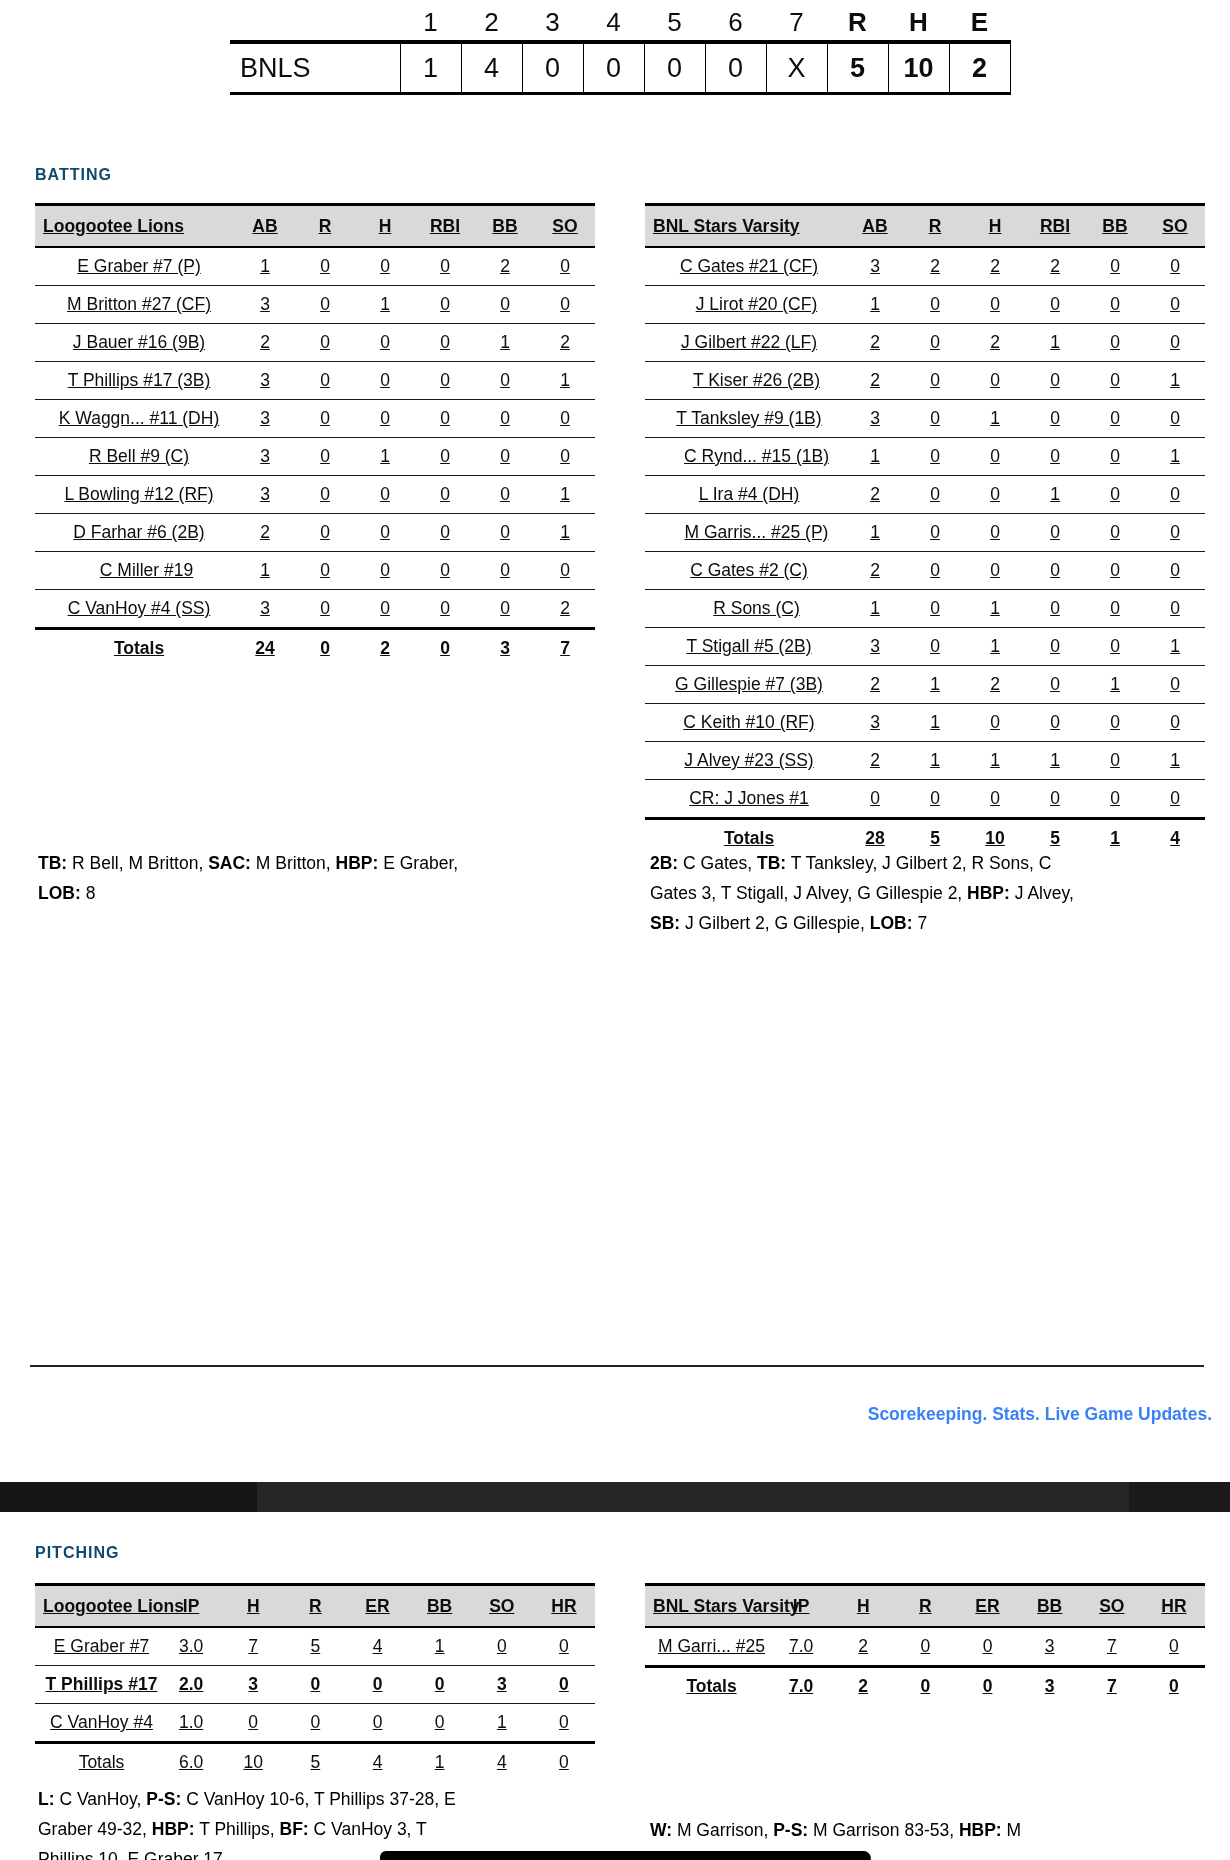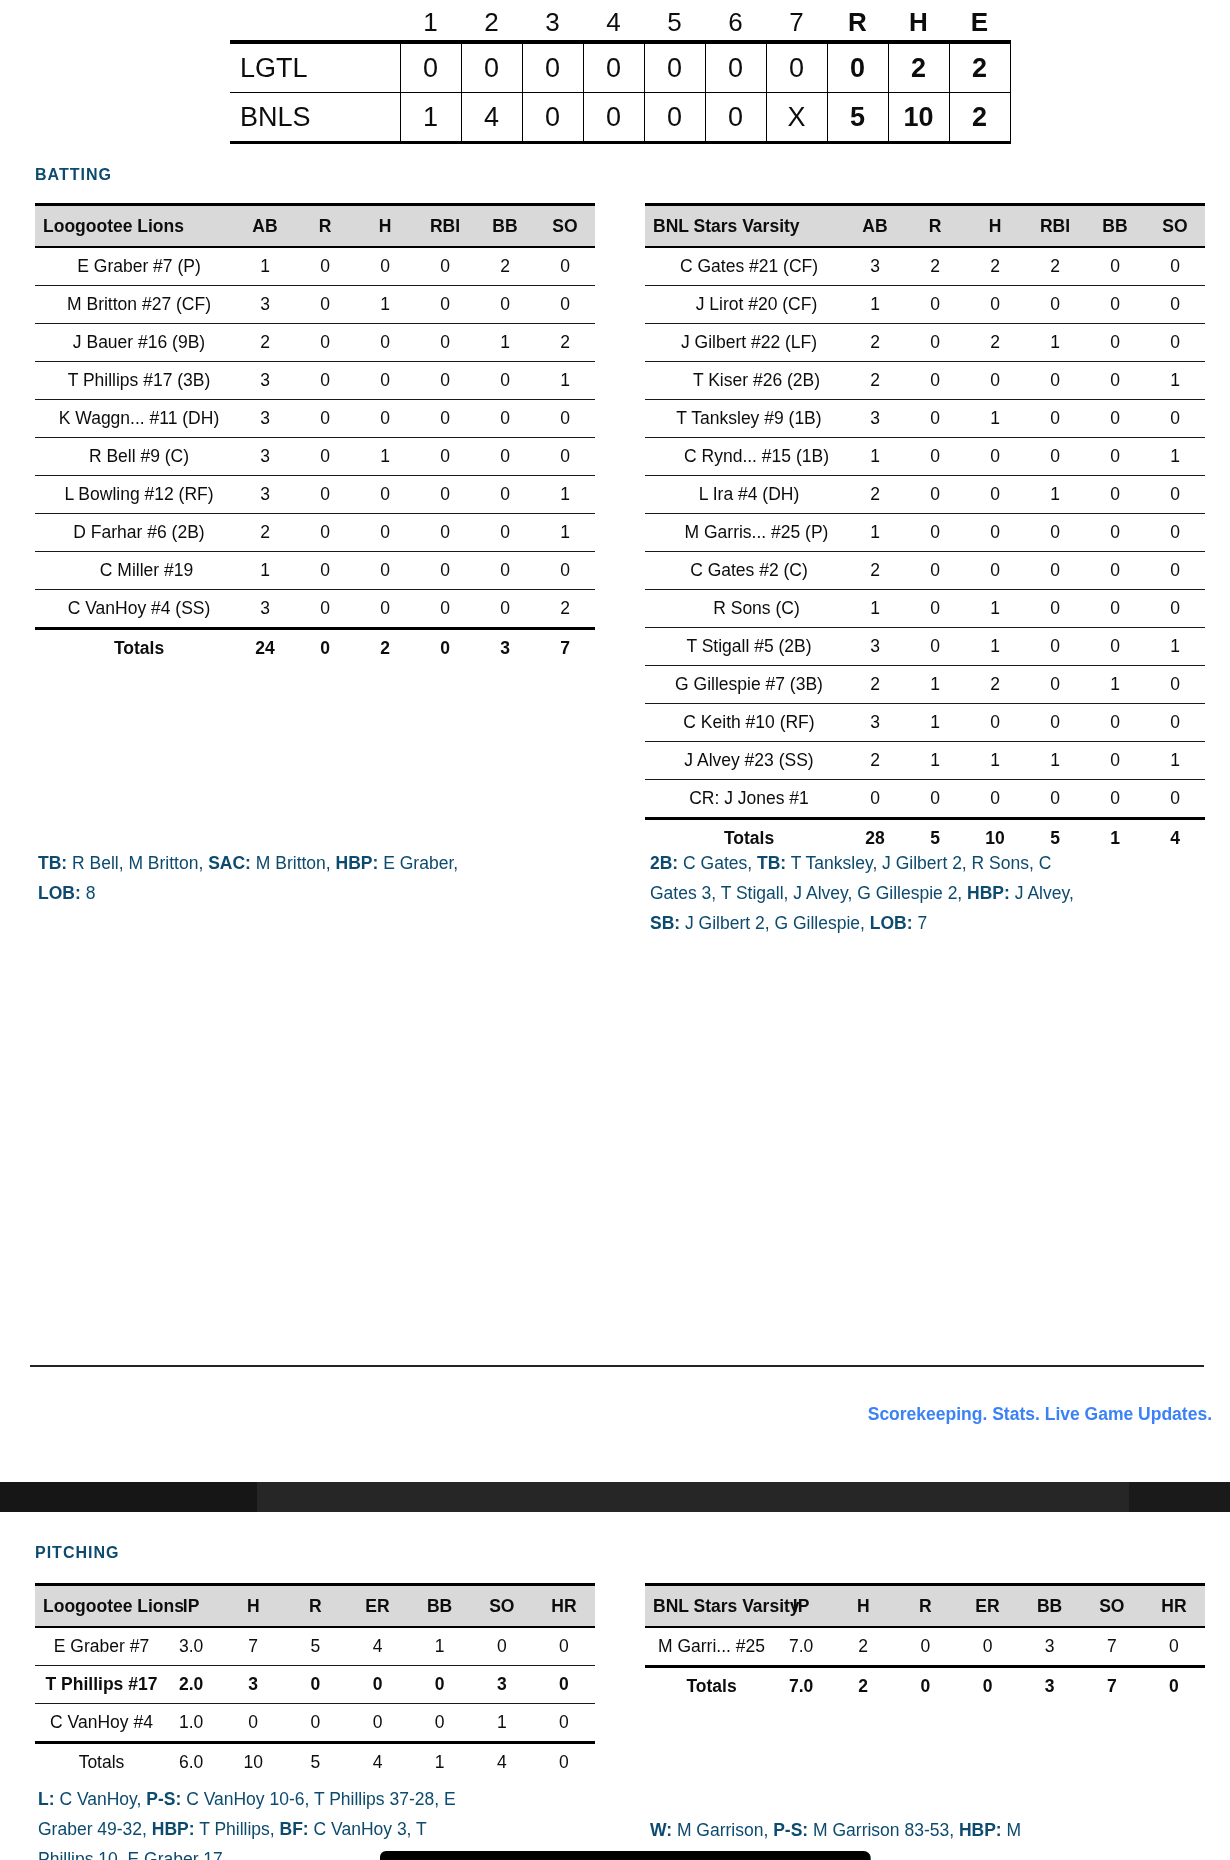--- a/index.html
+++ b/index.html
@@ -21,42 +21,42 @@
   table.ls tbody td.team{text-align:left;padding-left:10px;font-weight:400;}
   table.ls tbody tr:first-child td{border-top:4px solid #000;}
   table.ls tbody tr:last-child td{border-bottom:3px solid #000;}
 
   
   .title{font-size:16px;font-weight:700;letter-spacing:1px;color:#0c4a6e;}
   .bat-title{left:35px;top:166px;}
   .pit-title{left:35px;top:1544px;}
 
   
-  table.box{border-collapse:collapse;table-layout:fixed;width:560px;}
+  table.box{border-collapse:collapse;table-layout:fixed;width:560px;text-decoration:underline;}
   table.box col.name-col{width:200px;}
   .pitch table.box col.name-col{width:125px;}
   table.box th{background:#d9d9d9;font-size:17.5px;font-weight:700;height:40px;
                border-top:3px solid #000;border-bottom:2px solid #000;
                text-align:center;vertical-align:middle;padding:0;}
   table.box th.team{text-align:left;padding-left:8px;white-space:nowrap;overflow:visible;}
   table.box td{font-size:17.5px;height:37px;text-align:center;vertical-align:middle;
                border-bottom:1.5px solid #1a1a1a;padding:0;}
   table.box td.name{text-align:center;padding-left:8px;white-space:nowrap;}
   table.box td.name.ind{padding-left:23px;}
   table.box tr.boldrow td{font-weight:700;}
   table.box tr.totals td{border-top:3px solid #000;border-bottom:none;font-weight:700;}
   table.box tr.totals.reg td{font-weight:400;}
 
   .bat-left{left:35px;top:203px;}
   .bat-right{left:645px;top:203px;}
   .pit-left{left:35px;top:1583px;}
   .pit-right{left:645px;top:1583px;}
 
   
-  .note{font-size:17.5px;line-height:30px;white-space:pre-line;color:#0c4a6e;}
+  .note{font-size:17.5px;line-height:30px;white-space:pre-line;color:#000000;}
   .note b{font-weight:700;}
   .bat-note-left{left:38px;top:848px;width:480px;}
   .bat-note-right{left:650px;top:848px;width:562px;}
   .pit-note-left{left:38px;top:1784px;width:465px;}
   .pit-note-right{left:650px;top:1784px;width:545px;margin-top:31px;}
 
   
   .rule{left:30px;top:1365px;width:1174px;height:2px;background:#242424;}
   .tagline{left:650px;top:1404px;width:562px;text-align:right;
            font-size:17.5px;font-weight:700;color:#3b82f6;}
@@ -94,33 +94,20 @@
           <th>5</th>
           <th>6</th>
           <th>7</th>
           <th>R</th>
           <th>H</th>
           <th>E</th>
         </tr>
       </thead>
       <tbody>
         <tr>
-          <td class="team">LGTL</td>
-          <td>0</td>
-          <td>0</td>
-          <td>0</td>
-          <td>0</td>
-          <td>0</td>
-          <td>0</td>
-          <td>0</td>
-          <td>0</td>
-          <td>2</td>
-          <td>2</td>
-        </tr>
-        <tr>
           <td class="team">BNLS</td>
           <td>1</td>
           <td>4</td>
           <td>0</td>
           <td>0</td>
           <td>0</td>
           <td>0</td>
           <td>X</td>
           <td>5</td>
           <td>10</td>

